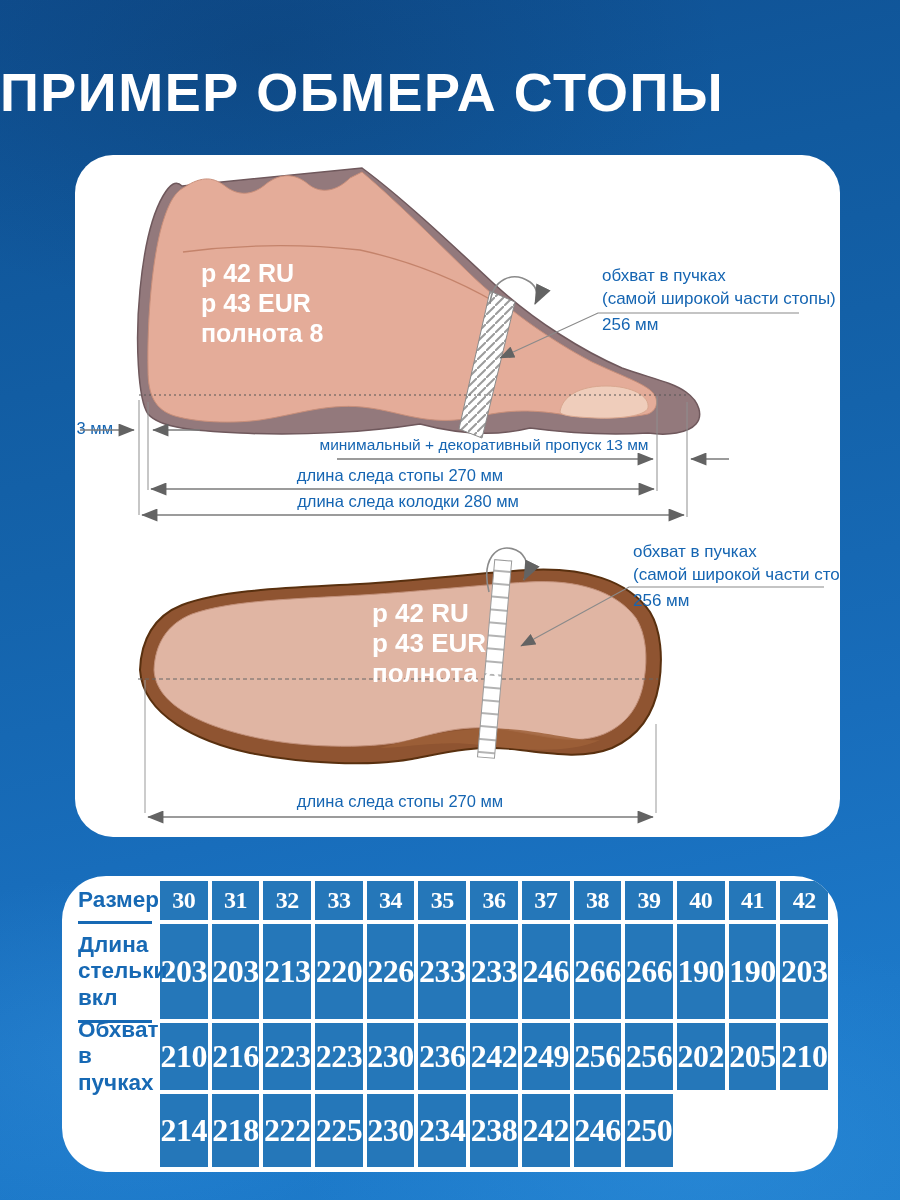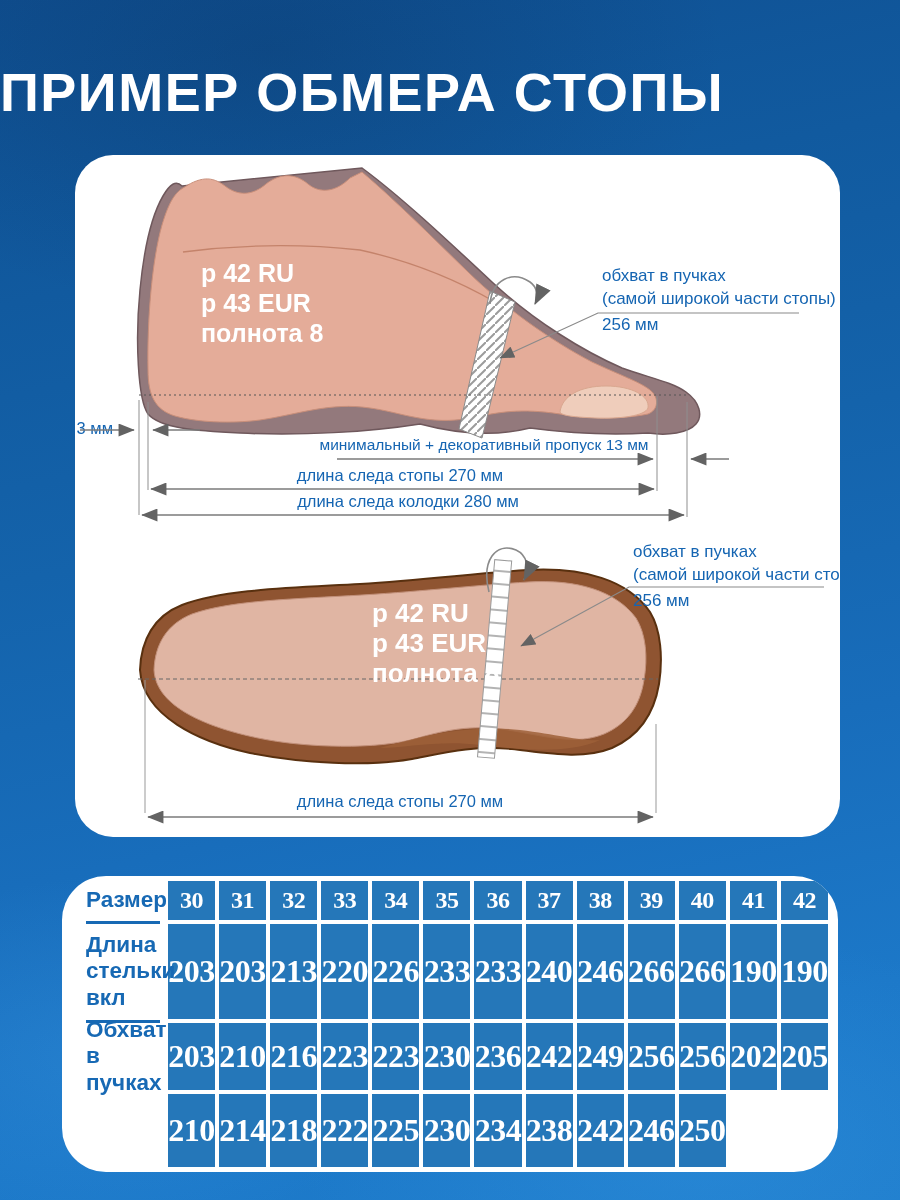--- a/index.html
+++ b/index.html
@@ -11,21 +11,21 @@
       radial-gradient(700px 420px at 30% 4%, rgba(8,40,80,.25), rgba(8,40,80,0) 65%),
       linear-gradient(168deg,#0f4f91 0%,#115a9f 22%,#1463ab 42%,#186dbb 64%,#1c78c8 84%,#1e7ccb 100%);}
   .title{position:absolute;left:0;top:50px;width:880px;text-align:left;
     color:#ffffff;font-size:54px;font-weight:800;letter-spacing:1.5px;white-space:nowrap;margin-top:11px;}
   .card{position:absolute;background:#ffffff;overflow:hidden;}
   .card.diagrams{left:75px;top:155px;width:765px;height:682px;border-radius:38px;}
   .card.sizes{left:62px;top:876px;width:776px;height:296px;border-radius:44px;
     display:flex;box-sizing:border-box;padding:5px 10px 5px 0;}
   .diagram-svg{position:absolute;left:0;top:0;}
   
-  .t-labels{width:98px;display:grid;grid-template-rows:39px 95px 67px 1fr;row-gap:4px;padding-left:8px;}
+  .t-labels{width:98px;display:grid;grid-template-rows:39px 95px 67px 1fr;row-gap:4px;}
   .t-label{position:relative;display:flex;align-items:center;padding-left:16px;
     color:#1769b4;font-size:22.5px;font-weight:bold;line-height:1.18;box-sizing:border-box;}
   .t-label.ruled::after{content:"";position:absolute;left:16px;bottom:-3.5px;width:74px;height:3px;background:#1769b4;}
   .t-grid{flex:1;display:grid;grid-template-rows:39px 95px 67px 1fr;gap:4px;}
   .t-cell{background:#2577b9;color:#ffffff;display:flex;align-items:center;justify-content:center;
     font-size:32px;font-weight:bold;letter-spacing:-0.5px;}
   .t-cell.size{font-size:24px;}
   
   text{font-family:"Liberation Sans",sans-serif;}
   .blue-note{fill:#1565b2;font-size:17px;}
@@ -165,21 +165,20 @@
         <div class="t-cell size">40</div>
         <div class="t-cell size">41</div>
         <div class="t-cell size">42</div>
         <div class="t-cell">203</div>
         <div class="t-cell">203</div>
         <div class="t-cell">213</div>
         <div class="t-cell">220</div>
         <div class="t-cell">226</div>
         <div class="t-cell">233</div>
         <div class="t-cell">233</div>
-        <div class="t-cell">240</div>
         <div class="t-cell">246</div>
         <div class="t-cell">266</div>
         <div class="t-cell">266</div>
         <div class="t-cell">190</div>
         <div class="t-cell">190</div>
         <div class="t-cell">203</div>
         <div class="t-cell">210</div>
         <div class="t-cell">216</div>
         <div class="t-cell">223</div>
         <div class="t-cell">223</div>

